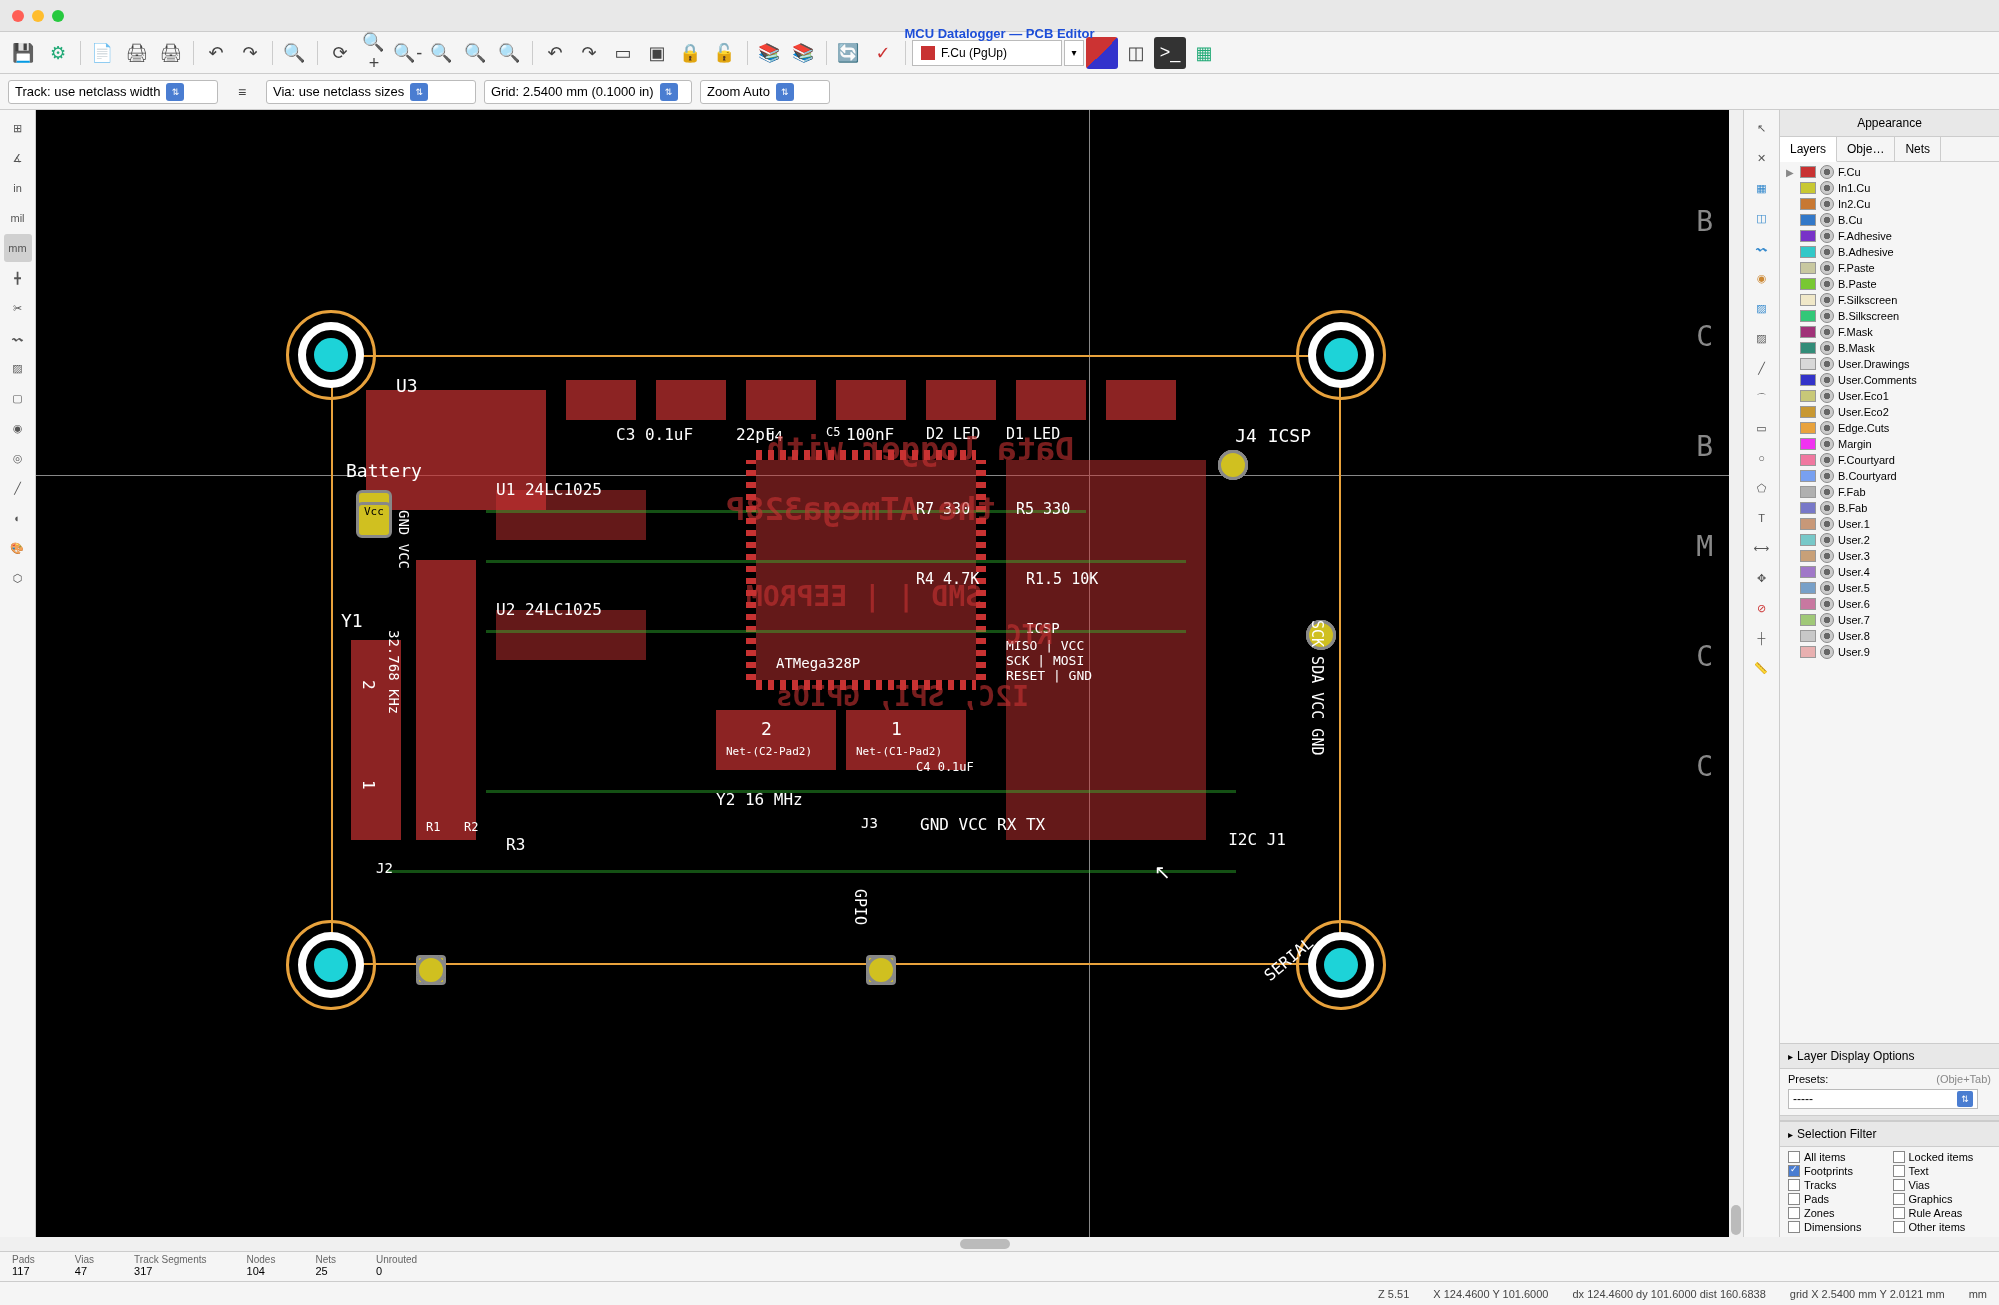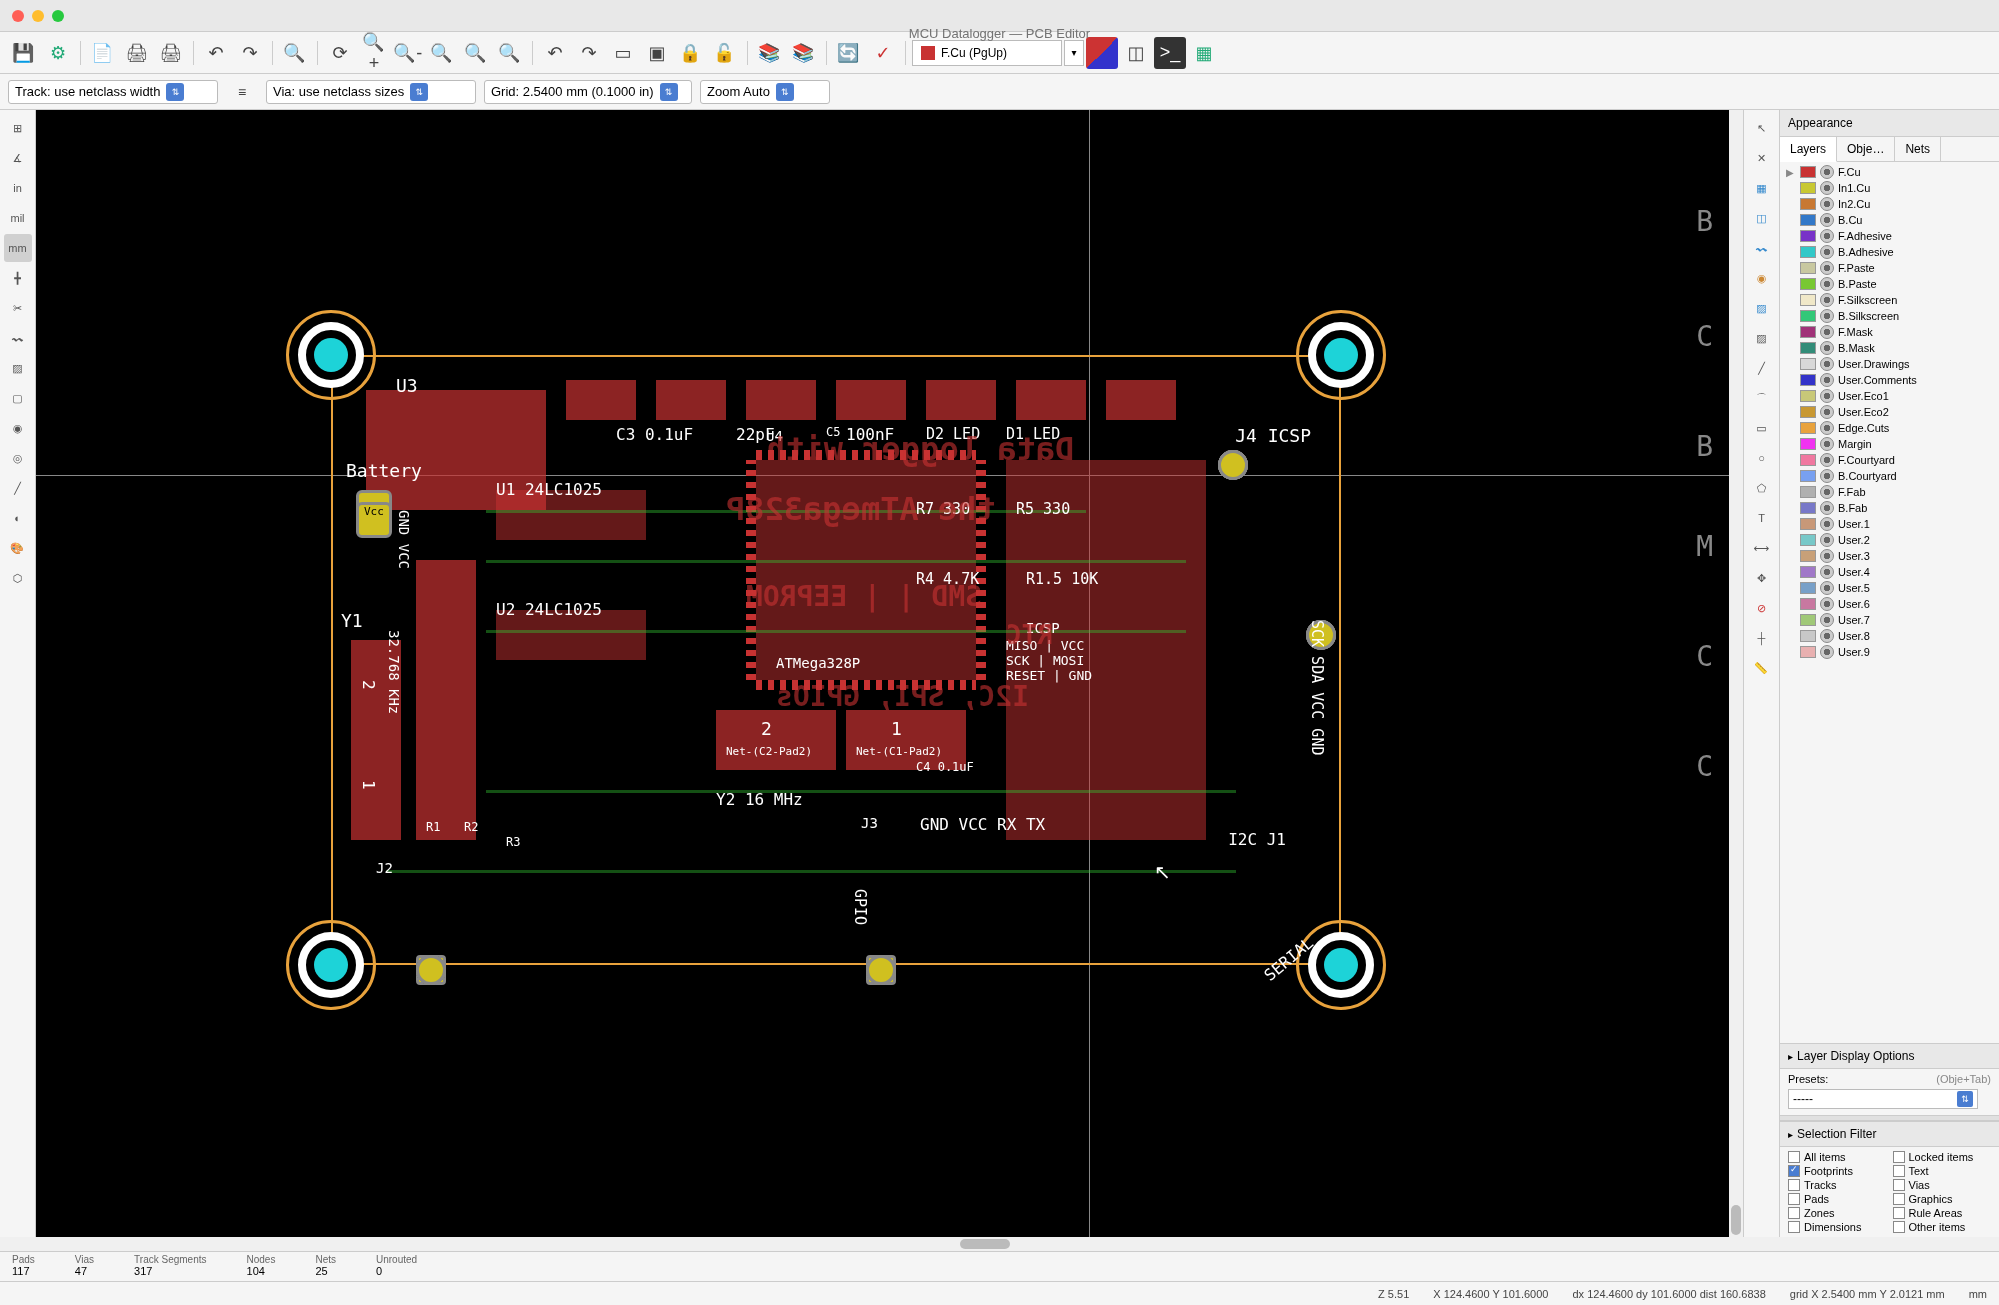--- a/index.html
+++ b/index.html
@@ -5,21 +5,21 @@
 * { margin: 0; padding: 0; box-sizing: border-box; font-family: -apple-system, BlinkMacSystemFont, "Segoe UI", sans-serif; }
 body { width: 1999px; height: 1305px; background: #f0f0f0; display: flex; flex-direction: column; overflow: hidden; }
 
 
 .titlebar { height: 32px; background: #e8e8e8; display: flex; align-items: center; padding: 0 12px; position: relative; border-bottom: 1px solid #ccc; }
 .traffic-lights { display: flex; gap: 8px; }
 .traffic-light { width: 12px; height: 12px; border-radius: 50%; }
 .tl-red { background: #ff5f56; }
 .tl-yellow { background: #ffbd2e; }
 .tl-green { background: #27c93f; }
-.title { position: absolute; left: 50%; transform: translateX(-50%); font-size: 13px; font-weight: 400; color: #737373; margin-top: 36px; }
+.title { position: absolute; left: 50%; transform: translateX(-50%); font-size: 13px; font-weight: 700; color: #1d4ed8; margin-top: 36px; }
 
 
 .toolbar { height: 42px; background: #f5f5f5; display: flex; align-items: center; padding: 0 8px; gap: 2px; border-bottom: 1px solid #ccc; }
 .tb-btn { width: 32px; height: 32px; display: flex; align-items: center; justify-content: center; border: none; background: transparent; cursor: pointer; border-radius: 3px; font-size: 18px; color: #444; }
 .tb-sep { width: 1px; height: 24px; background: #ccc; margin: 0 4px; }
 .layer-select { display: flex; align-items: center; gap: 6px; padding: 2px 8px; border: 1px solid #bbb; background: #fff; height: 26px; width: 150px; font-size: 12px; }
 .layer-swatch { width: 14px; height: 14px; background: #c83232; }
 .layer-dd { width: 20px; height: 26px; border: 1px solid #bbb; background: #fff; display:flex; align-items:center; justify-content:center; font-size:10px; }
 
 
@@ -39,21 +39,21 @@
 
 .canvas-wrap { flex: 1; position: relative; background: #000; overflow: hidden; }
 .canvas { position: absolute; inset: 0; }
 .pcb-board { position: absolute; left: 250px; top: 200px; width: 1100px; height: 700px; }
 
 
 .right-tb { width: 36px; background: #f5f5f5; border-left: 1px solid #ccc; display: flex; flex-direction: column; align-items: center; padding: 4px 0; gap: 2px; }
 
 
 .appearance { width: 220px; background: #f5f5f5; border-left: 1px solid #ccc; display: flex; flex-direction: column; font-size: 12px; }
-.appearance-hdr { padding: 6px 8px; background: #e8e8e8; border-bottom: 1px solid #ccc; font-size: 12px; }
+.appearance-hdr { padding: 6px 8px; background: #e8e8e8; border-bottom: 1px solid #ccc; font-size: 12px; text-align: center; }
 .ap-tabs { display: flex; border-bottom: 1px solid #ccc; }
 .ap-tab { padding: 5px 10px; font-size: 12px; border-right: 1px solid #ccc; cursor: pointer; }
 .ap-tab.active { background: #fff; border-bottom: 1px solid #fff; margin-bottom: -1px; }
 .layers-list { flex: 1; overflow-y: auto; padding: 2px 4px; }
 .layer-row { display: flex; align-items: center; gap: 4px; padding: 1px 2px; font-size: 11px; cursor: pointer; }
 .layer-color { width: 16px; height: 12px; border: 1px solid #999; }
 .layer-eye { width: 14px; height: 14px; border-radius: 50%; border: 1px solid #888; background: radial-gradient(circle, #666 35%, #ccc 40%); }
 .layer-arrow { width: 10px; color: #888; font-size: 10px; }
 
 .section-hdr { padding: 5px 8px; background: #e8e8e8; border-top: 1px solid #ccc; border-bottom: 1px solid #ccc; font-size: 12px; display:flex; align-items:center; }
@@ -329,21 +329,21 @@
         <div class="silk-text" style="left:430px;top:480px;font-size:16px">Y2     16 MHz</div>
         <div class="silk-text" style="left:90px;top:550px;font-size:14px">J2</div>
         <div class="silk-text" style="left:575px;top:505px;font-size:14px">J3</div>
         <div class="silk-text" style="left:634px;top:505px;font-size:16px">GND VCC  RX    TX</div>
         <div class="silk-text" style="right:75px;bottom:60px;font-size:16px;transform:rotate(-40deg);transform-origin:right">SERIAL</div>
         <div class="silk-text" style="right:100px;top:520px;font-size:16px">I2C J1</div>
         <div class="silk-text" style="right:60px;top:310px;writing-mode:vertical-rl;font-size:15px">SCK SDA VCC GND</div>
         <div class="silk-text" style="left:565px;bottom:85px;writing-mode:vertical-rl;font-size:15px">GPIO</div>
         <div class="silk-text" style="left:140px;top:510px;font-size:12px">R1</div>
         <div class="silk-text" style="left:178px;top:510px;font-size:12px">R2</div>
-        <div class="silk-text" style="left:220px;top:525px;font-size:12px">R3</div>
+        <div class="silk-text" style="left:220px;top:525px;font-size:16px">R3</div>
         <div class="silk-text" style="left:78px;top:195px;font-size:11px;color:#000">Vcc</div>
         <div class="silk-text" style="left:440px;top:435px;font-size:11px;color:#fff">Net-(C2-Pad2)</div>
         <div class="silk-text" style="left:570px;top:435px;font-size:11px;color:#fff">Net-(C1-Pad2)</div>
         <div class="silk-text" style="left:475px;top:408px;font-size:18px;color:#fff">2</div>
         <div class="silk-text" style="left:605px;top:408px;font-size:18px;color:#fff">1</div>
         <div class="silk-text" style="left:73px;top:370px;font-size:16px;color:#fff;writing-mode:vertical-rl">2</div>
         <div class="silk-text" style="left:73px;top:470px;font-size:16px;color:#fff;writing-mode:vertical-rl">1</div>
 
         <div class="overlay-text" style="left:480px;top:120px">Data logger with</div>
         <div class="overlay-text" style="left:440px;top:180px">the ATmega328P</div>

